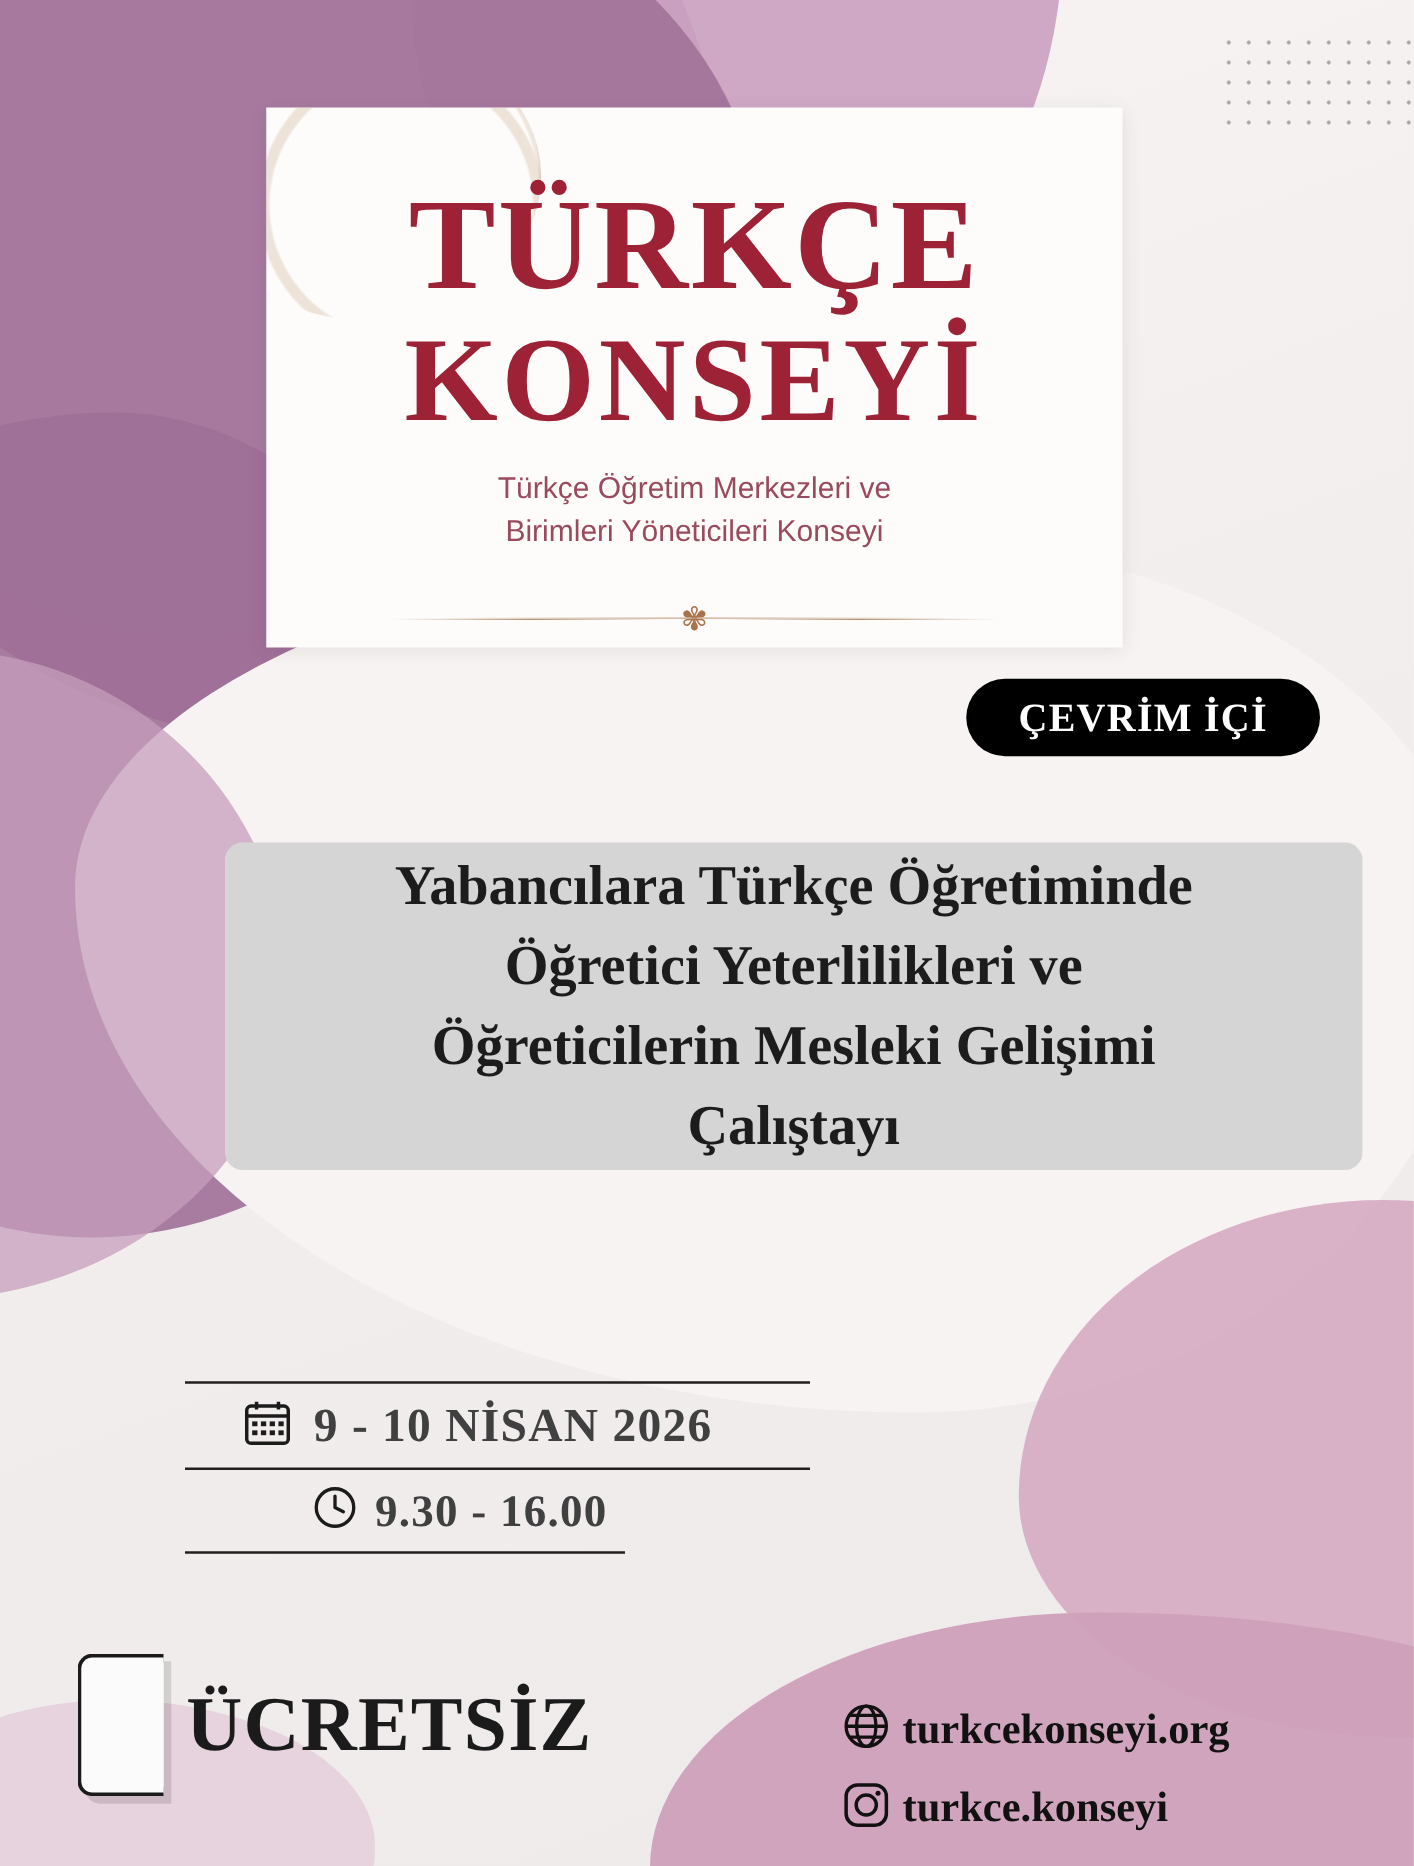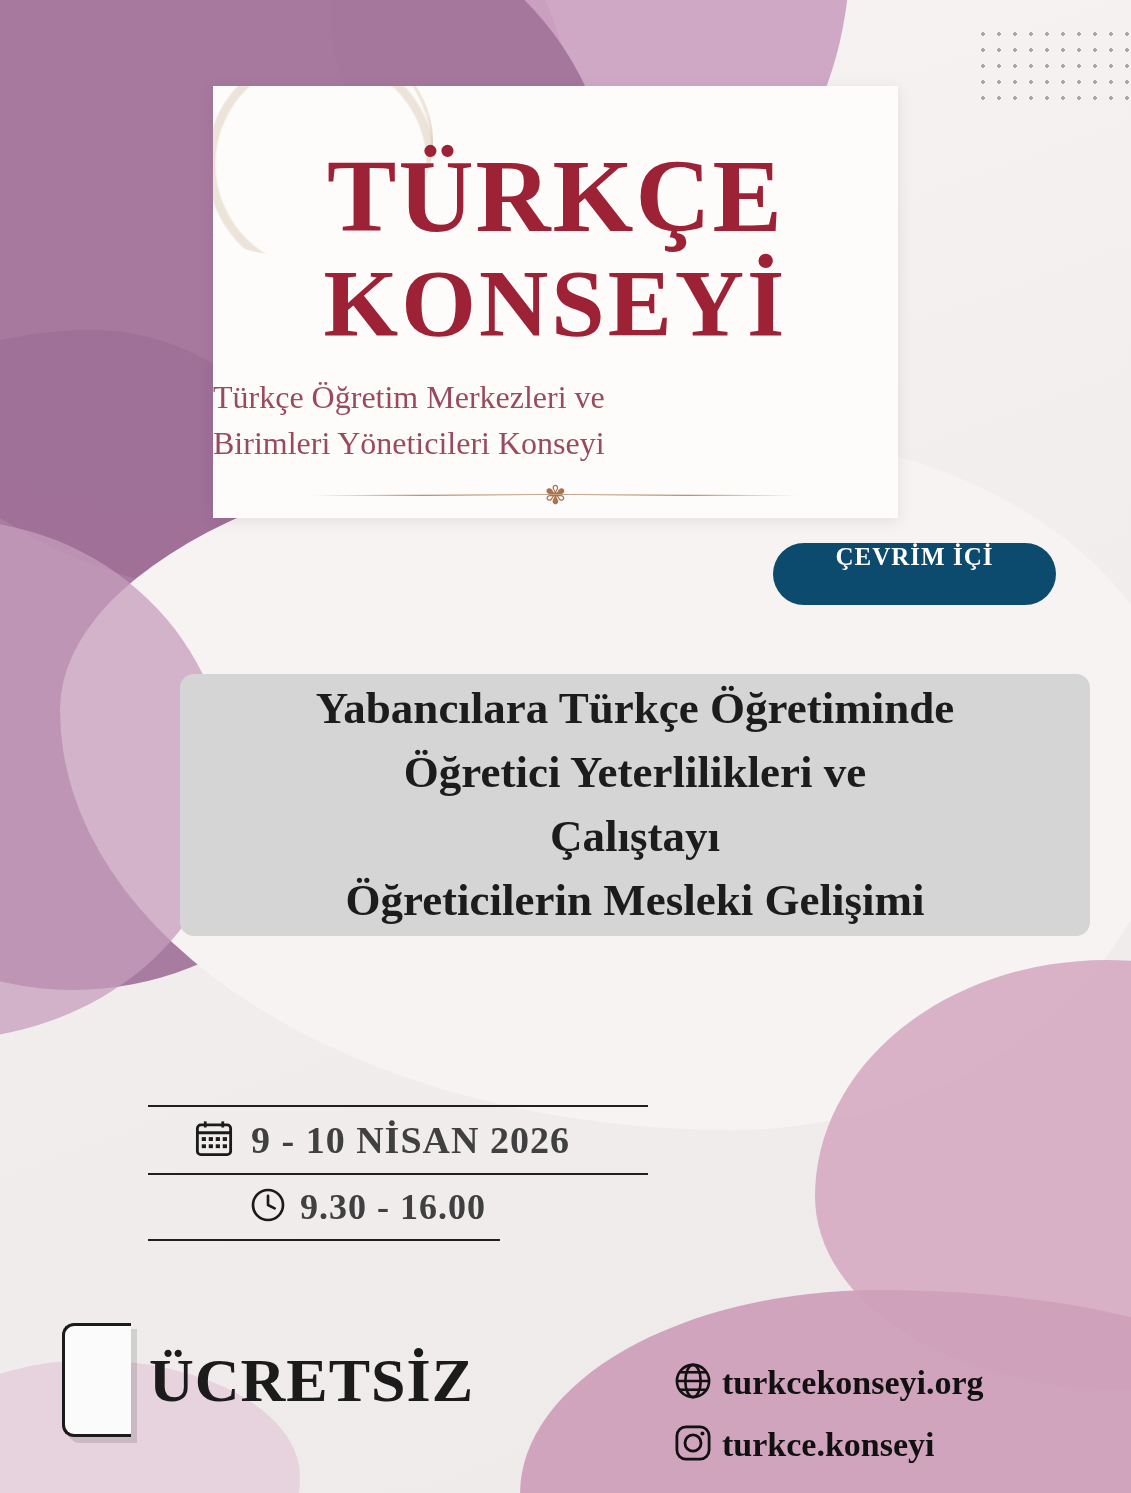--- a/index.html
+++ b/index.html
@@ -164,23 +164,24 @@
   .logo-title .line2 {
     display: block;
     font-size: 96px;
     letter-spacing: 3px;
   }
   .logo-sub {
     position: absolute;
     left: 0;
     right: 0;
     top: 288px;
-    font-family: Liberation Serif, serif;
+    text-align: center;
+    font-family: Liberation Sans, sans-serif;
     color: #9a4a5e;
-    font-size: 32px;
+    font-size: 24px;
     line-height: 1.45;
     font-weight: 400;
   }
   .logo-rule {
     position: absolute;
     left: 100px;
     right: 100px;
     top: 396px;
     display: flex;
     align-items: center;
@@ -206,28 +207,28 @@
   }
 
   
   .pill {
     position: absolute;
     left: 773px;
     top: 543px;
     width: 283px;
     height: 62px;
     border-radius: 31px;
-    background: #0c4a6e;
+    background: #000000;
     color: #ffffff;
     display: flex;
-    align-items: flex-start;
+    align-items: center;
     justify-content: center;
     font-family: "Liberation Serif", serif;
     font-weight: 700;
-    font-size: 25px;
+    font-size: 32px;
     letter-spacing: 1px;
   }
 
   
   .title-panel {
     position: absolute;
     left: 180px;
     top: 674px;
     width: 910px;
     height: 262px;
@@ -362,22 +363,22 @@
   </div>
 
   <div class="pill">
     <span>ÇEVRİM İÇİ</span>
   </div>
 
   <div class="title-panel">
     <div class="title-text">
       <div>Yabancılara Türkçe Öğretiminde</div>
       <div>Öğretici Yeterlilikleri ve</div>
+      <div>Öğreticilerin Mesleki Gelişimi</div>
       <div>Çalıştayı</div>
-      <div>Öğreticilerin Mesleki Gelişimi</div>
     </div>
   </div>
 
   <div class="datetime">
     <div class="dt-rule"></div>
 
     <div class="dt-row">
       <span class="icon-cal">
         <svg width="42" height="42" viewBox="0 0 24 24" fill="none" stroke="#1b1b1b" stroke-width="1.6">
           <rect x="2.5" y="4.5" width="19" height="17" rx="2"></rect>

